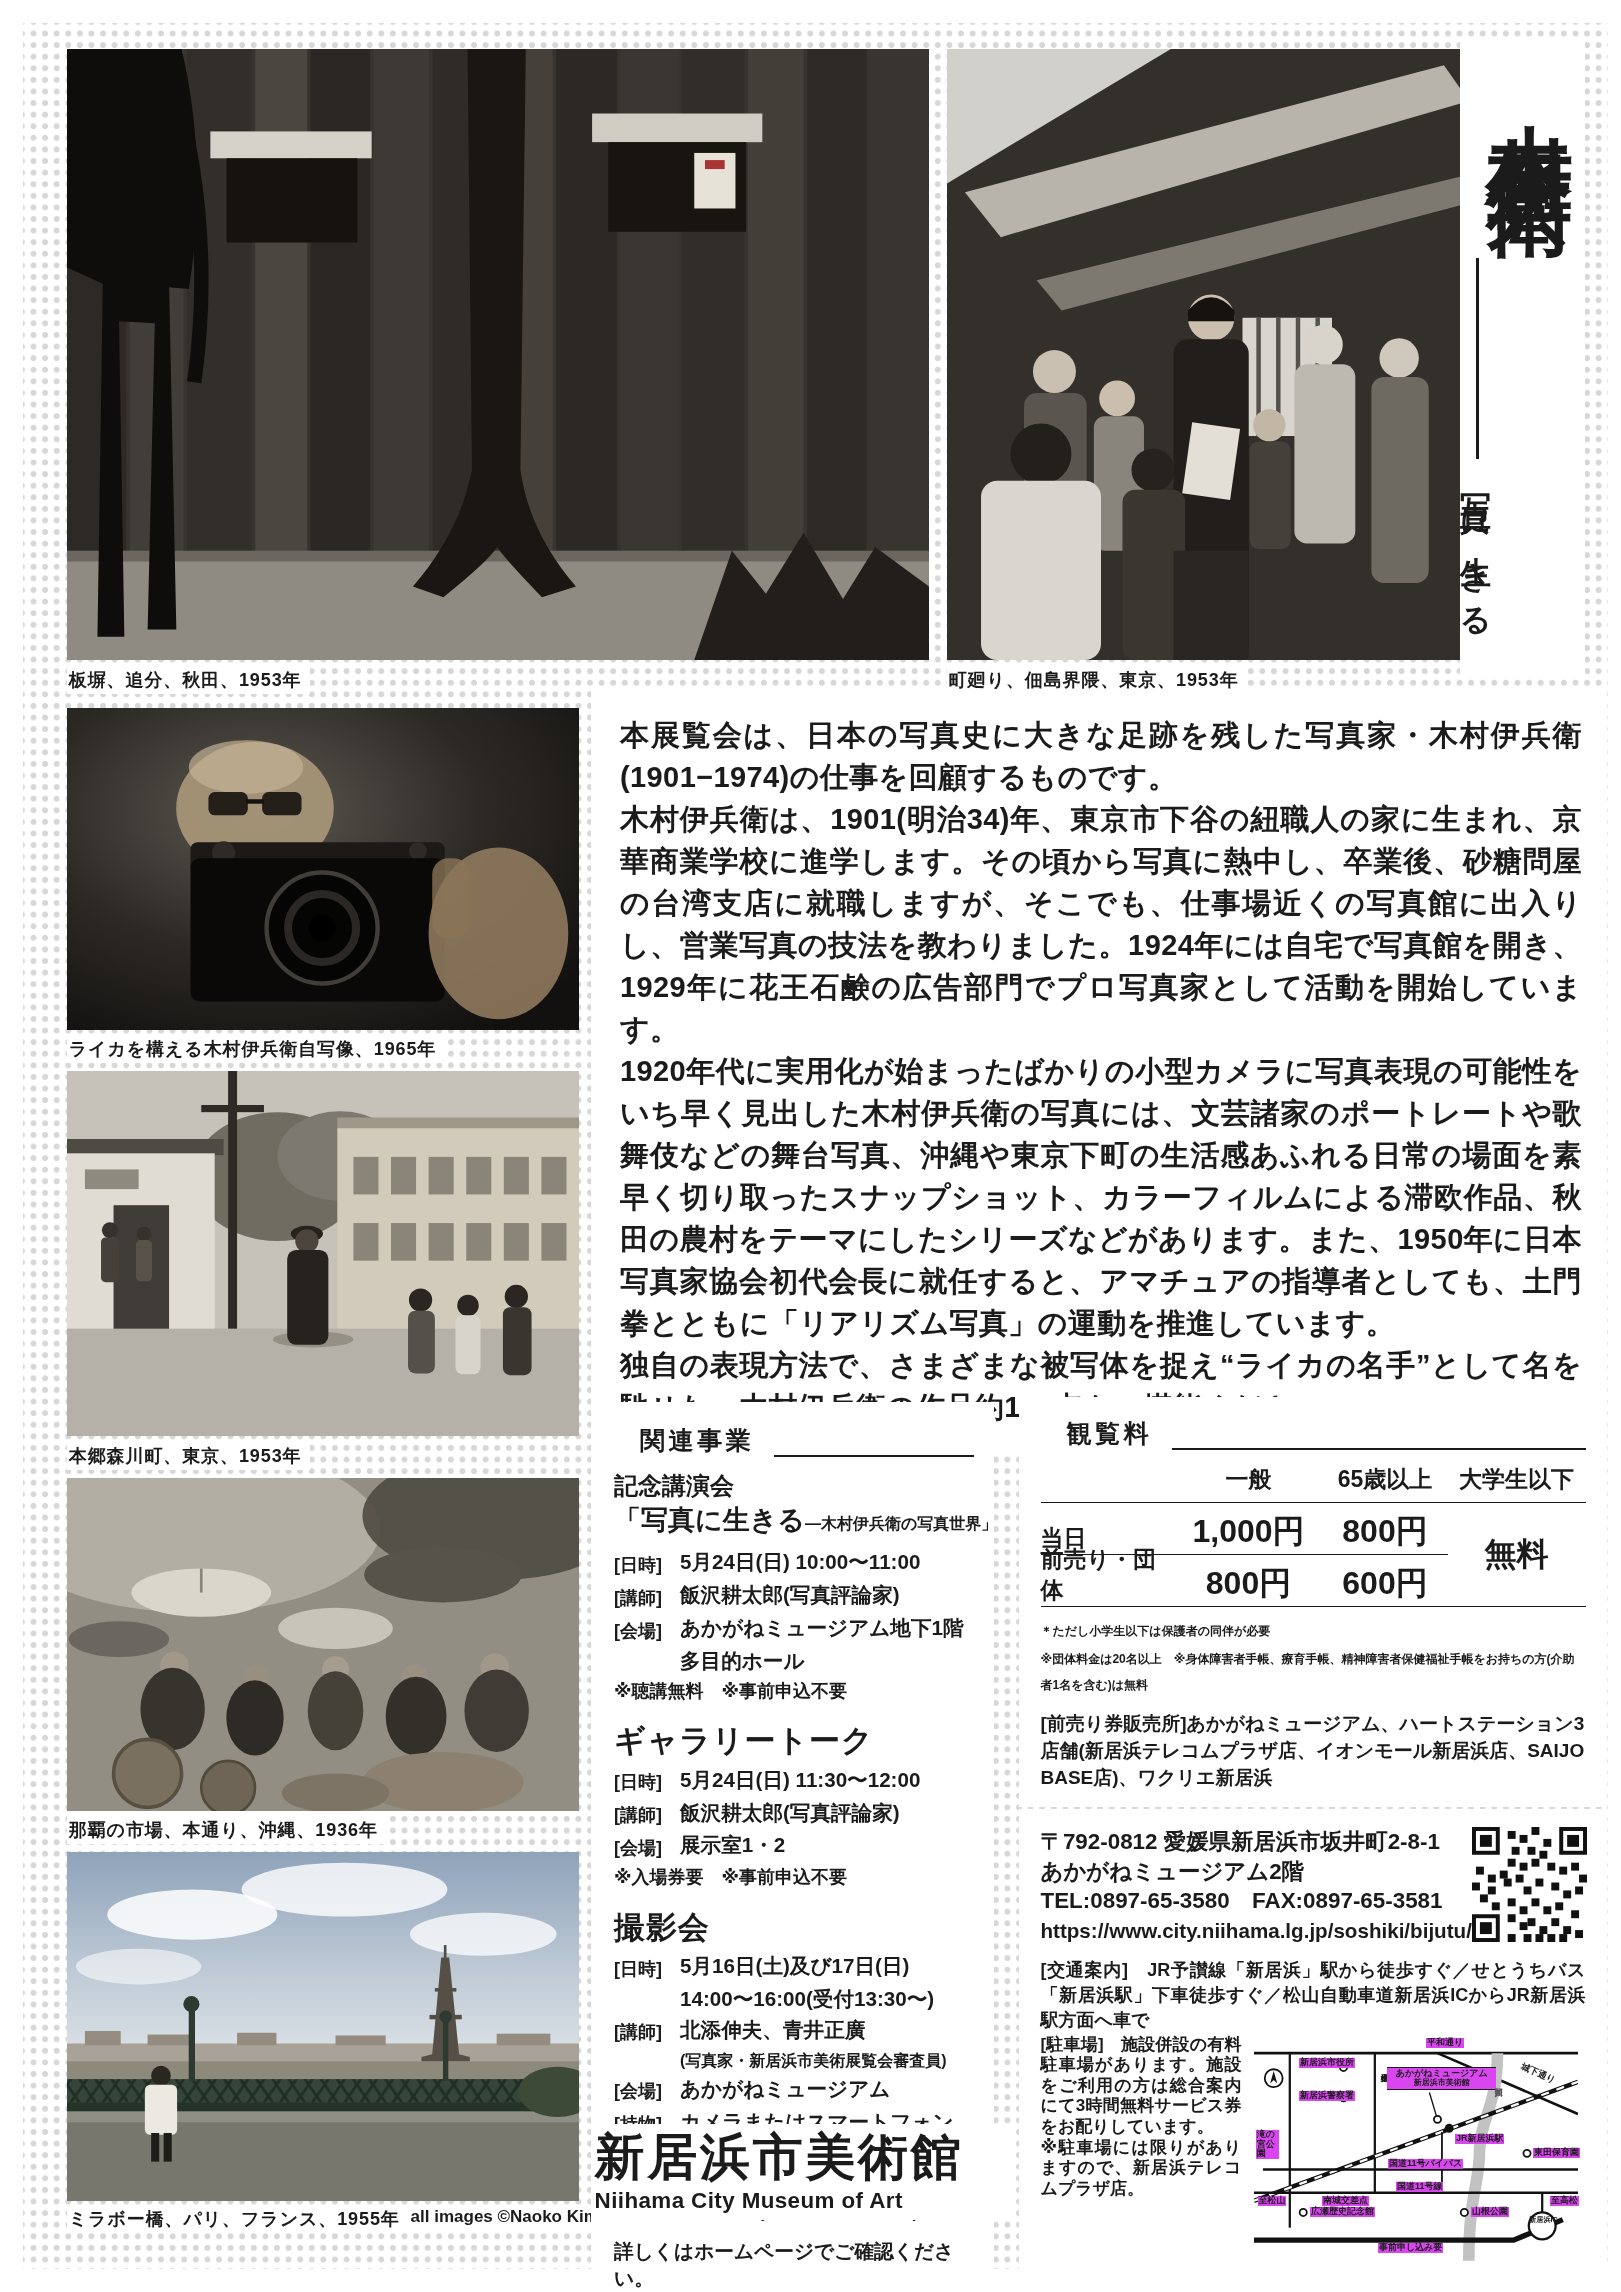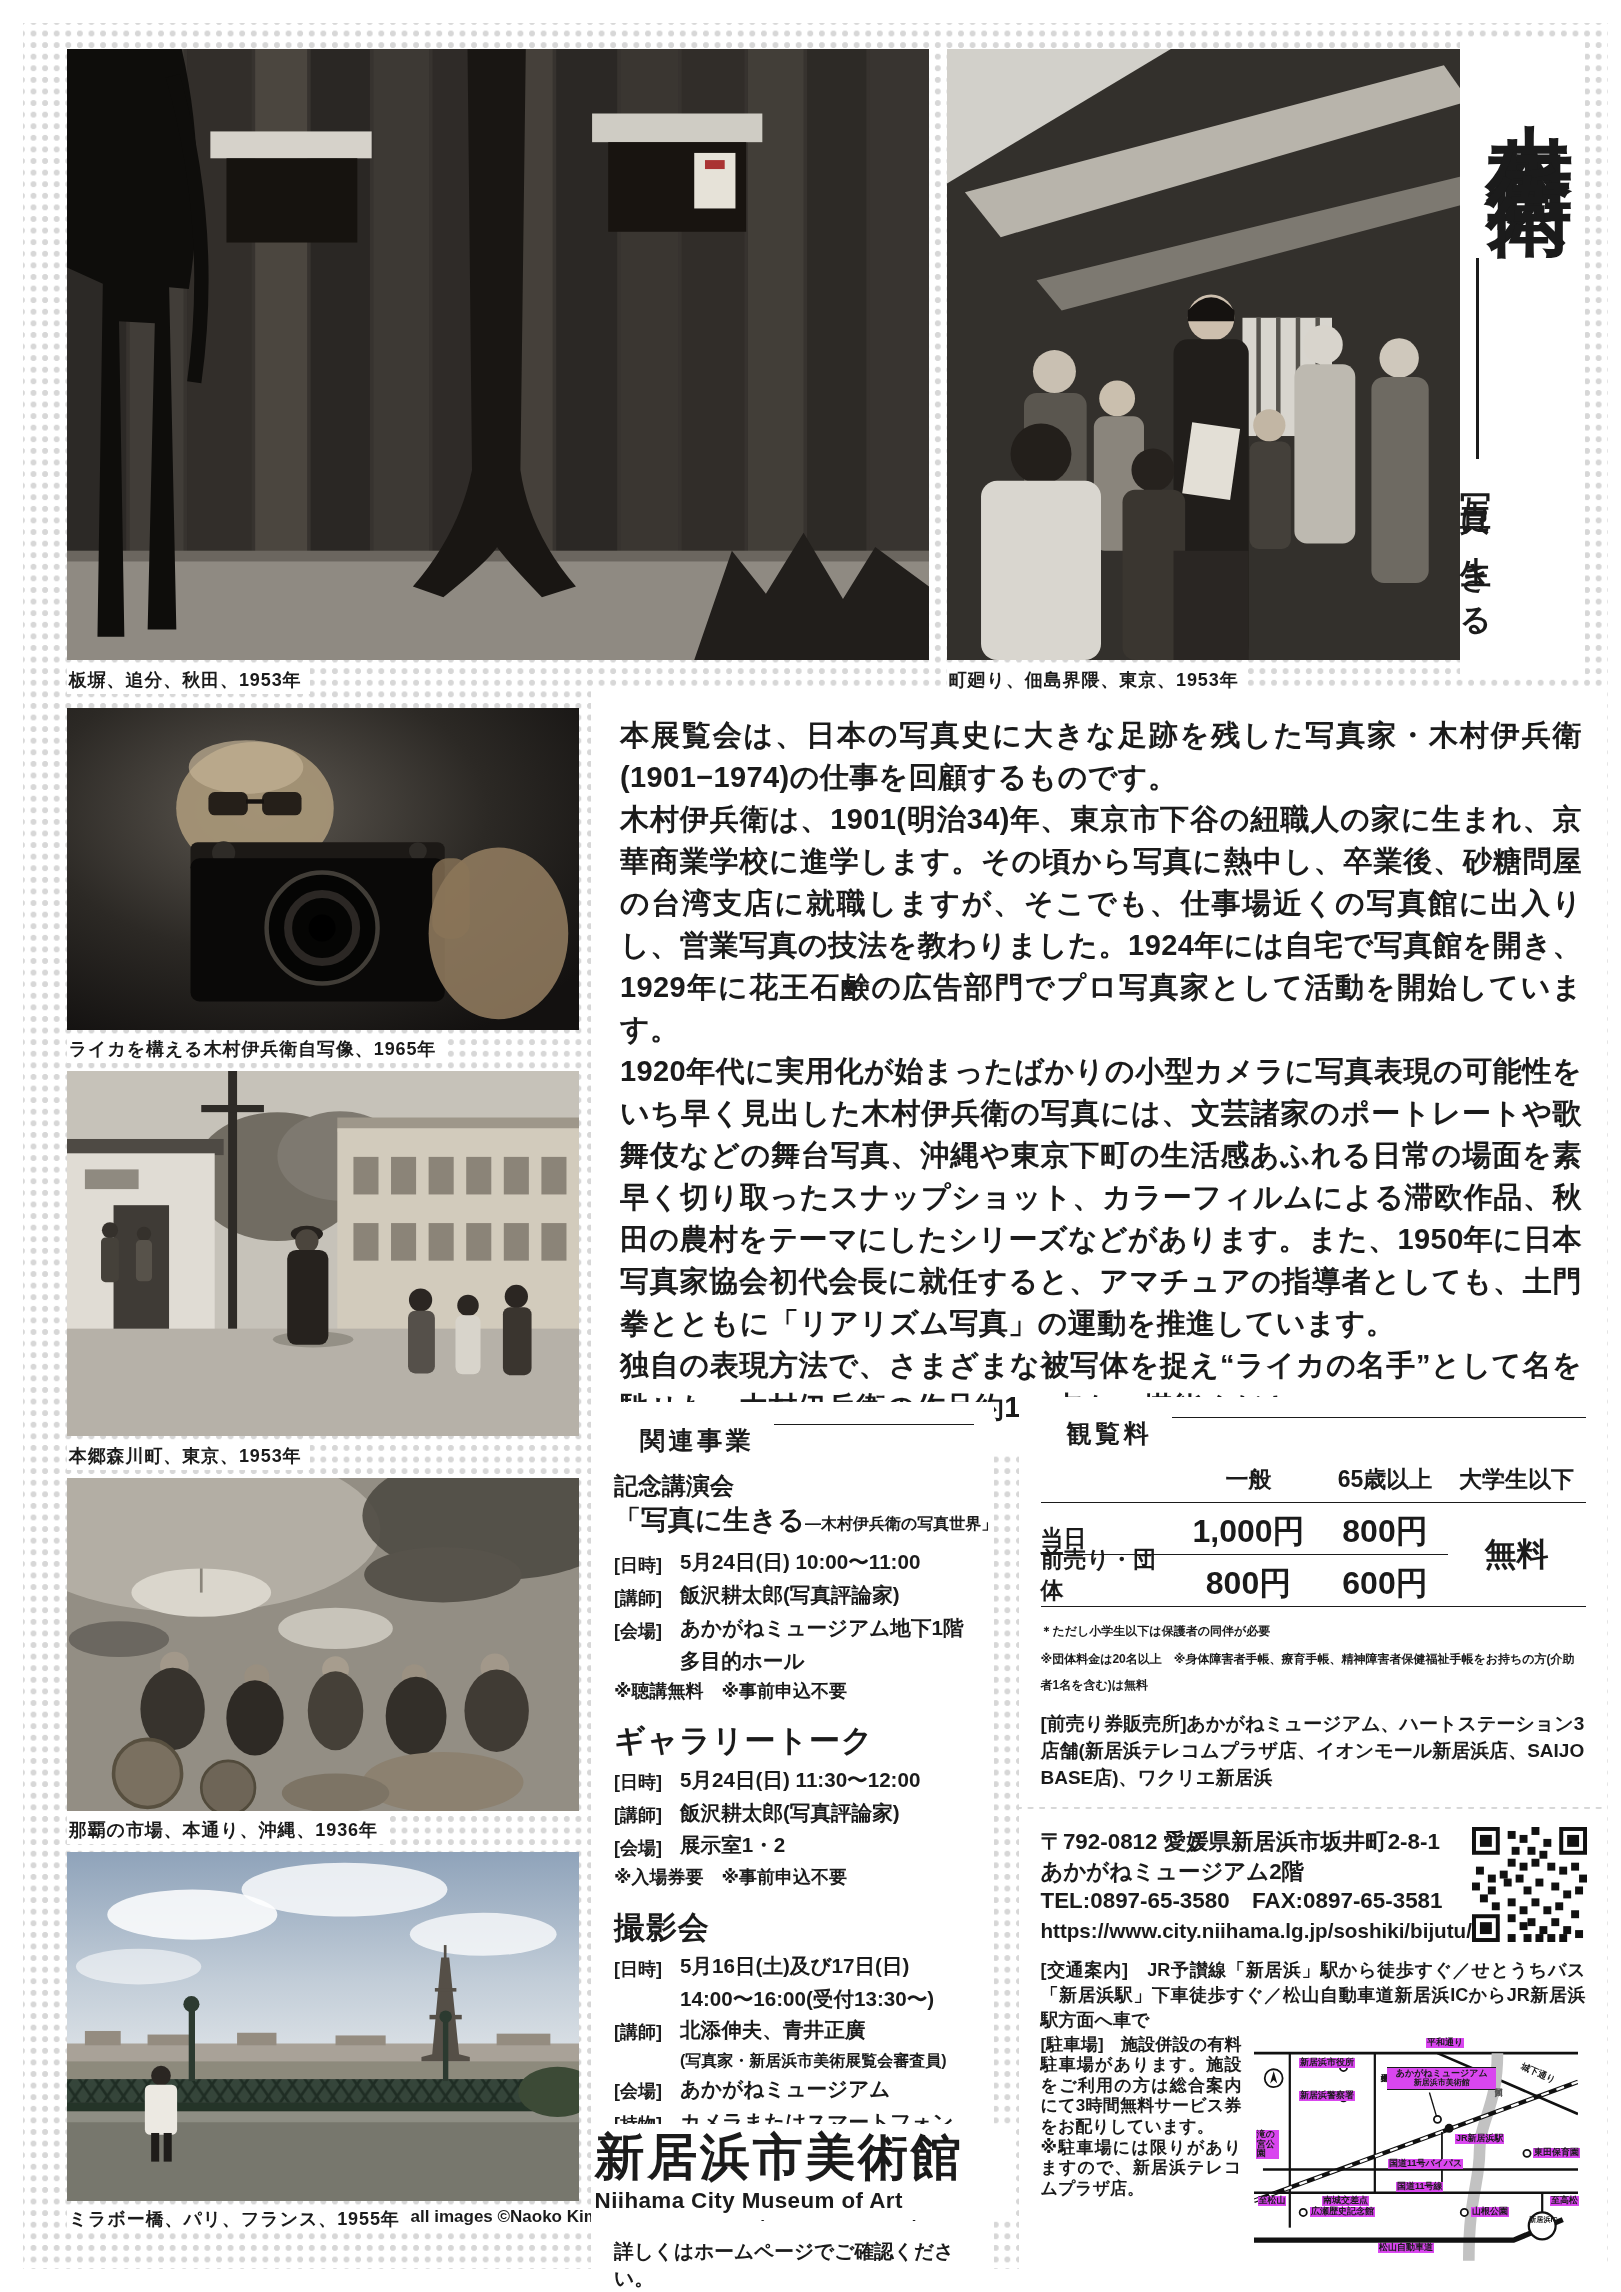--- a/index.html
+++ b/index.html
@@ -24,21 +24,21 @@
   
   .title-strip{left:1460px;top:38px;width:125px;height:641px;}
   .vtext{writing-mode:vertical-rl;text-orientation:upright;position:absolute;}
   .main-title{left:1488px;top:54px;font-size:86px;font-weight:900;letter-spacing:12.5px;line-height:1;}
   .title-rule{position:absolute;left:1476px;top:258px;width:2.7px;height:201px;background:#1b1b1b;}
   .sub-title{left:1460px;top:469px;font-size:31px;font-weight:800;letter-spacing:9px;line-height:1;}
   
   .intro{left:591px;top:691px;width:1016px;padding:23px 25px 23px 29px;}
   .intro p{margin:0;font-size:29px;font-weight:700;line-height:42px;text-align:justify;letter-spacing:0.4px;}
   
-  .sec-head{display:flex;align-items:flex-start;gap:20px;margin-bottom:14.3px;padding-left:26px;}
+  .sec-head{display:flex;align-items:flex-end;gap:20px;margin-bottom:14.3px;padding-left:26px;}
   .sec-title{font-size:25px;font-weight:900;letter-spacing:3.6px;white-space:nowrap;}
   .sec-rule{flex:1;height:1.8px;background:#1b1b1b;}
   
   .events{left:591px;top:1402px;width:403px;padding:21.5px 19.7px 19.7px 23px;}
   .ev-cat{font-size:24px;font-weight:800;line-height:29px;margin:3.6px 0 3.6px;}
   .ev-title{line-height:34px;margin-bottom:9px;white-space:nowrap;}
   .ev-title .big{font-size:27px;font-weight:900;}
   .ev-title .small{font-size:16px;font-weight:800;}
   .ev-h2{font-size:31px;font-weight:900;line-height:38px;margin:3.6px 0 7.2px;letter-spacing:0.9px;}
   .drow{display:flex;margin:0 0 6.3px;}
@@ -546,21 +546,21 @@
         <span class="ml nobg" style="left:265px;top:34px;transform:rotate(24deg);">城下通り</span>
         <span class="ml" style="left:279px;top:113px;">東田保育園</span>
         <span class="ml" style="left:134px;top:124px;">国道11号バイパス</span>
         <span class="ml" style="left:142px;top:147px;">国道11号線</span>
         <span class="ml" style="left:3.6px;top:161px;">至松山</span>
         <span class="ml" style="left:68px;top:161px;">南城交差点</span>
         <span class="ml" style="left:296px;top:161px;">至高松</span>
         <span class="ml" style="left:217px;top:172px;">山根公園</span>
         <span class="ml" style="left:56px;top:172px;">広瀬歴史記念館</span>
         <span class="ml nobg" style="left:274px;top:181px;width:29px;white-space:normal;text-align:center;font-size:7.2px;line-height:8px;">新居浜IC</span>
-        <span class="ml" style="left:124px;top:208px;">松山自動車道</span>
+        <span class="ml" style="left:124px;top:208px;">事前申し込み要</span>
       </div>
     </div>
   </div>
 
   <div class="block museum">
     <div class="mus-ja">新居浜市美術館</div>
     <div class="mus-en">Niihama City Museum of Art</div>
   </div>
 </div>
 

